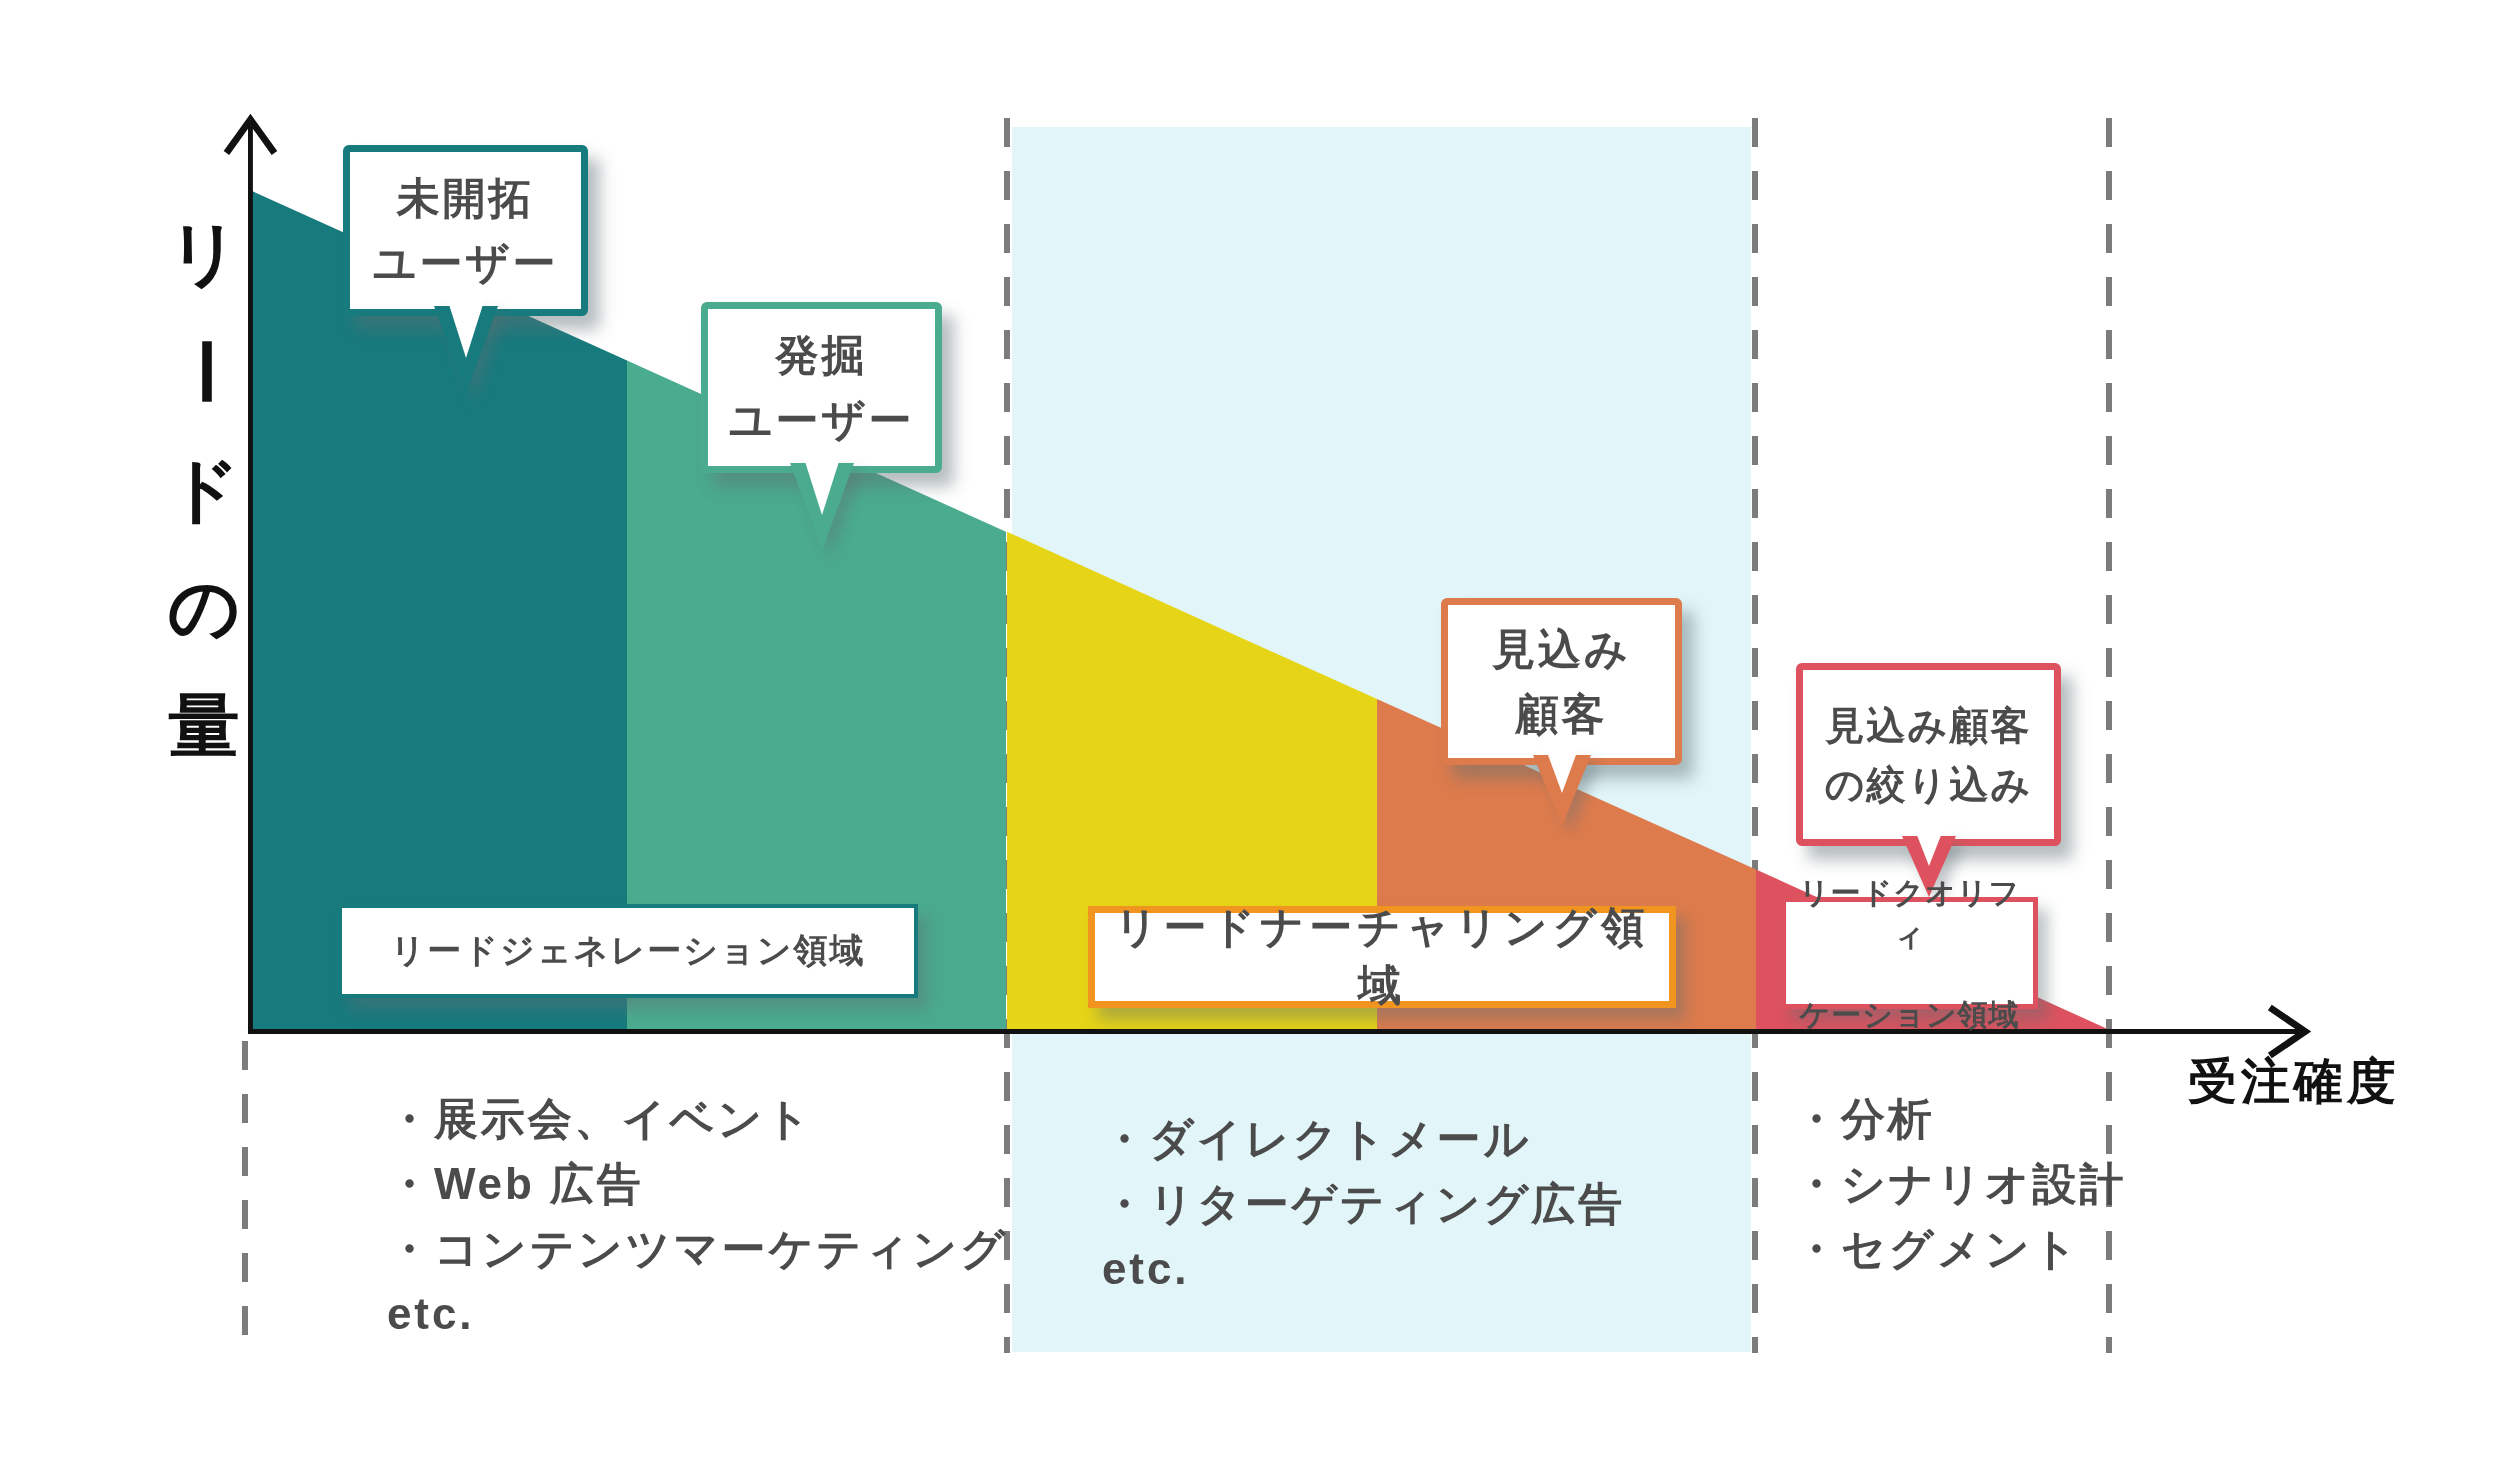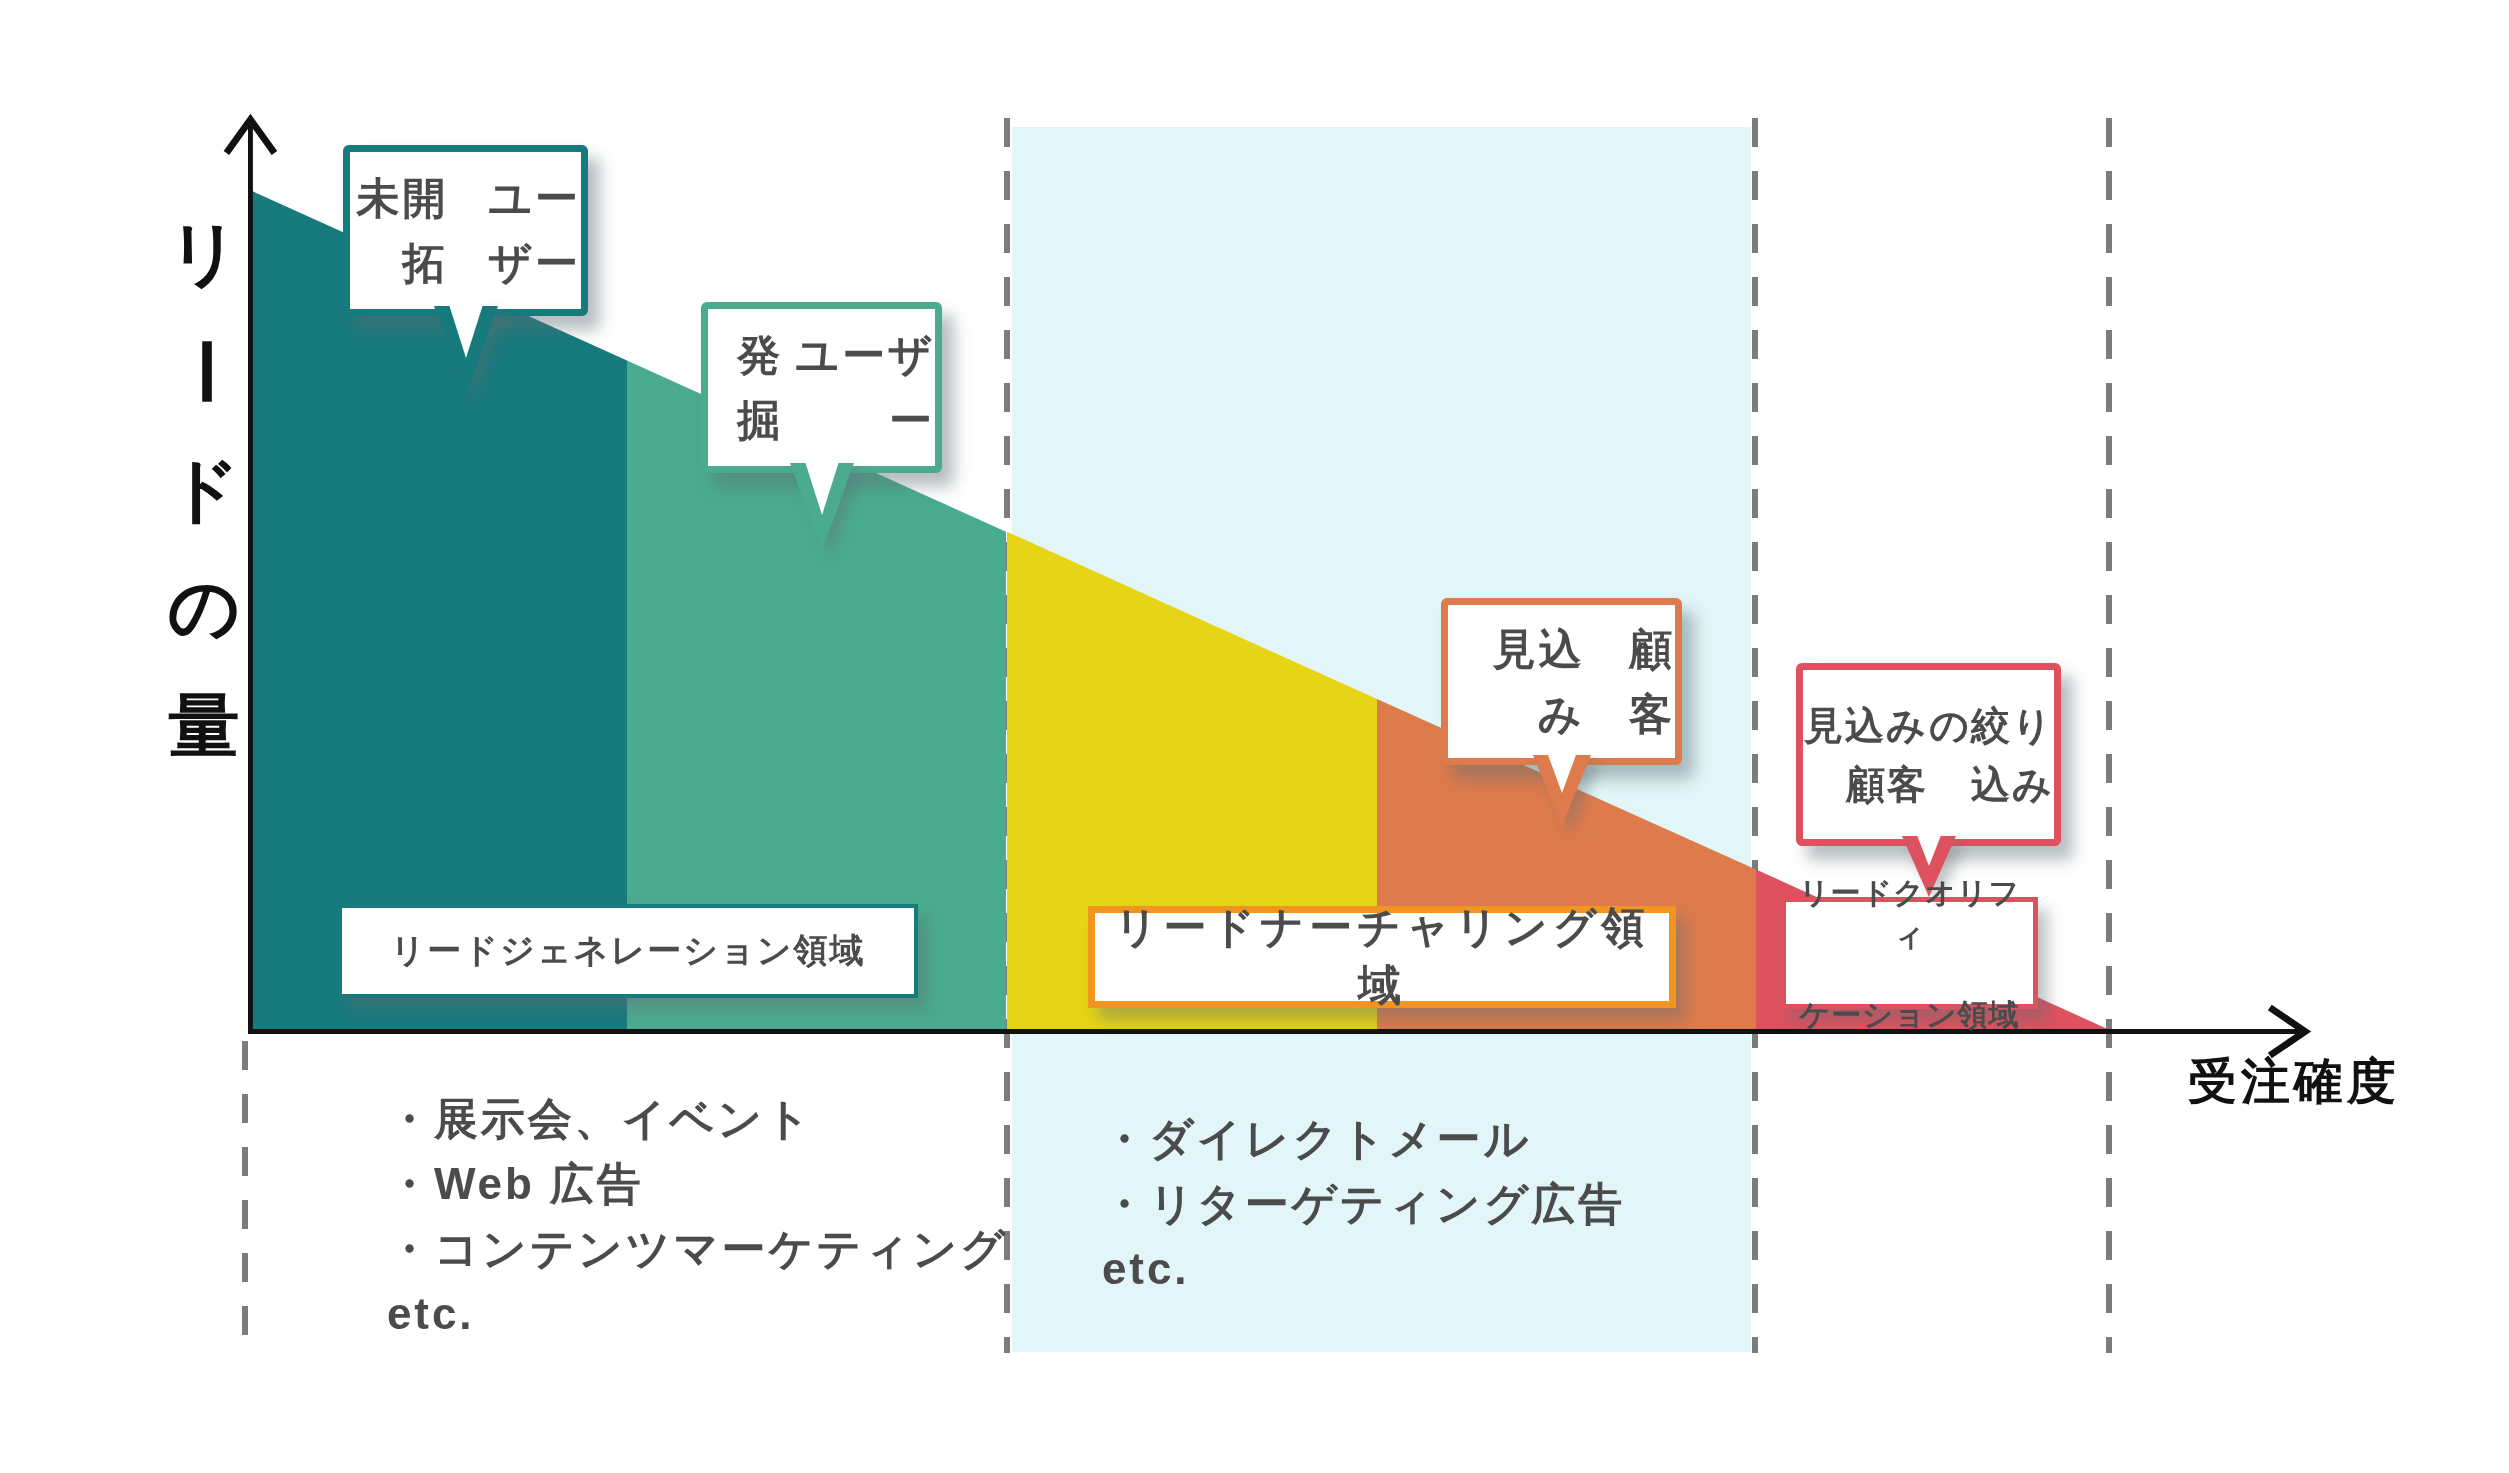--- a/index.html
+++ b/index.html
@@ -30,21 +30,21 @@
   
   .axes{position:absolute;left:0;top:0;width:2509px;height:1473px;z-index:4;pointer-events:none;}
   .ylabel{position:absolute;left:155px;top:218px;width:98px;z-index:5;
     display:flex;flex-direction:column;align-items:center;gap:47px;
     color:var(--axis);font-size:71px;line-height:1;}
   .ylabel .rot{transform:rotate(90deg);}
   .xlabel{position:absolute;left:2148px;top:1049px;z-index:5;
     color:var(--axis);font-size:49px;letter-spacing:3.9px;margin-left:40px;}
   
   .callout{position:absolute;background:#ffffff;border:7.8px solid;border-radius:5.9px;z-index:6;
-    display:flex;align-items:center;justify-content:center;
+    display:flex;flex-direction:column;align-items:center;justify-content:center;
     color:var(--text);letter-spacing:2.9px;text-align:right;
     box-shadow:11.8px 13.7px 15.7px rgba(96,110,116,.45);}
   .cl-line{font-size:43px;line-height:65px;}
   .callout::after{content:"";position:absolute;top:100%;margin-top:-2.9px;left:50%;
     transform:translateX(-50%);width:0;height:0;border-style:solid;border-color:transparent;
     border-width:88px 32px 0 32px;border-top-color:inherit;
     filter:drop-shadow(8.8px 8.8px 6.9px rgba(96,110,116,.4));}
   .callout::before{content:"";position:absolute;top:100%;margin-top:-13.7px;left:50%;
     transform:translateX(-50%);width:0;height:0;border-style:solid;border-color:transparent;
     border-width:63px 20.6px 0 20.6px;border-top-color:#ffffff;z-index:1;}
@@ -141,15 +141,20 @@
     <div class="li">・展示会、イベント</div>
     <div class="li">・Web 広告</div>
     <div class="li">・コンテンツマーケティング</div>
     <div class="li">etc.</div>
   </div>
   <div class="list l2">
     <div class="li">・ダイレクトメール</div>
     <div class="li">・リターゲティング広告</div>
     <div class="li">etc.</div>
   </div>
+  <div class="list l3">
+    <div class="li">・分析</div>
+    <div class="li">・シナリオ設計</div>
+    <div class="li">・セグメント</div>
+  </div>
 
 </div>
 
 
 </body></html>

